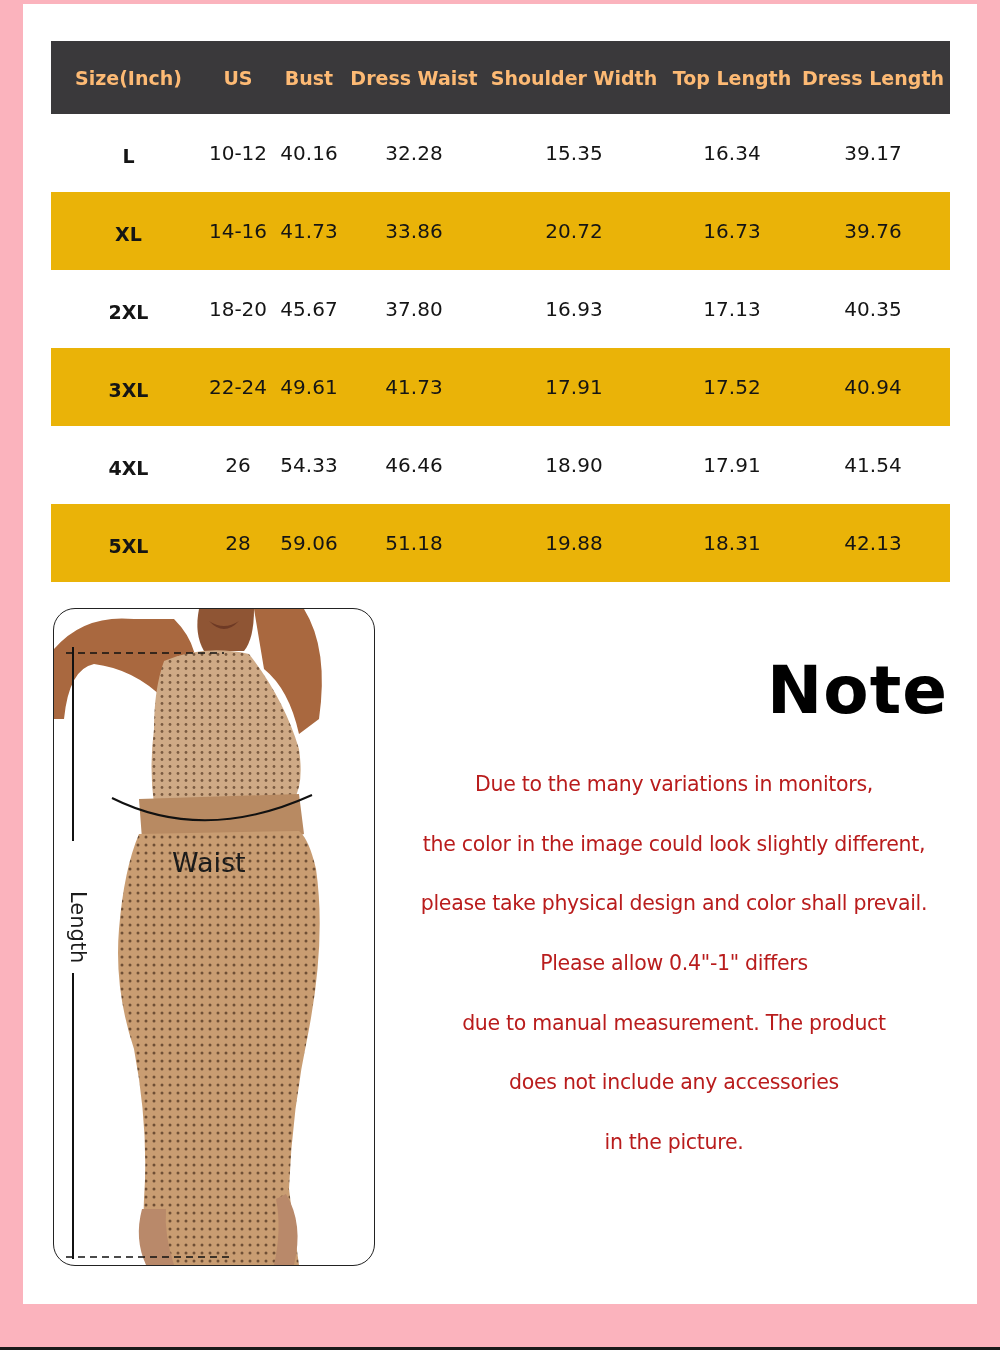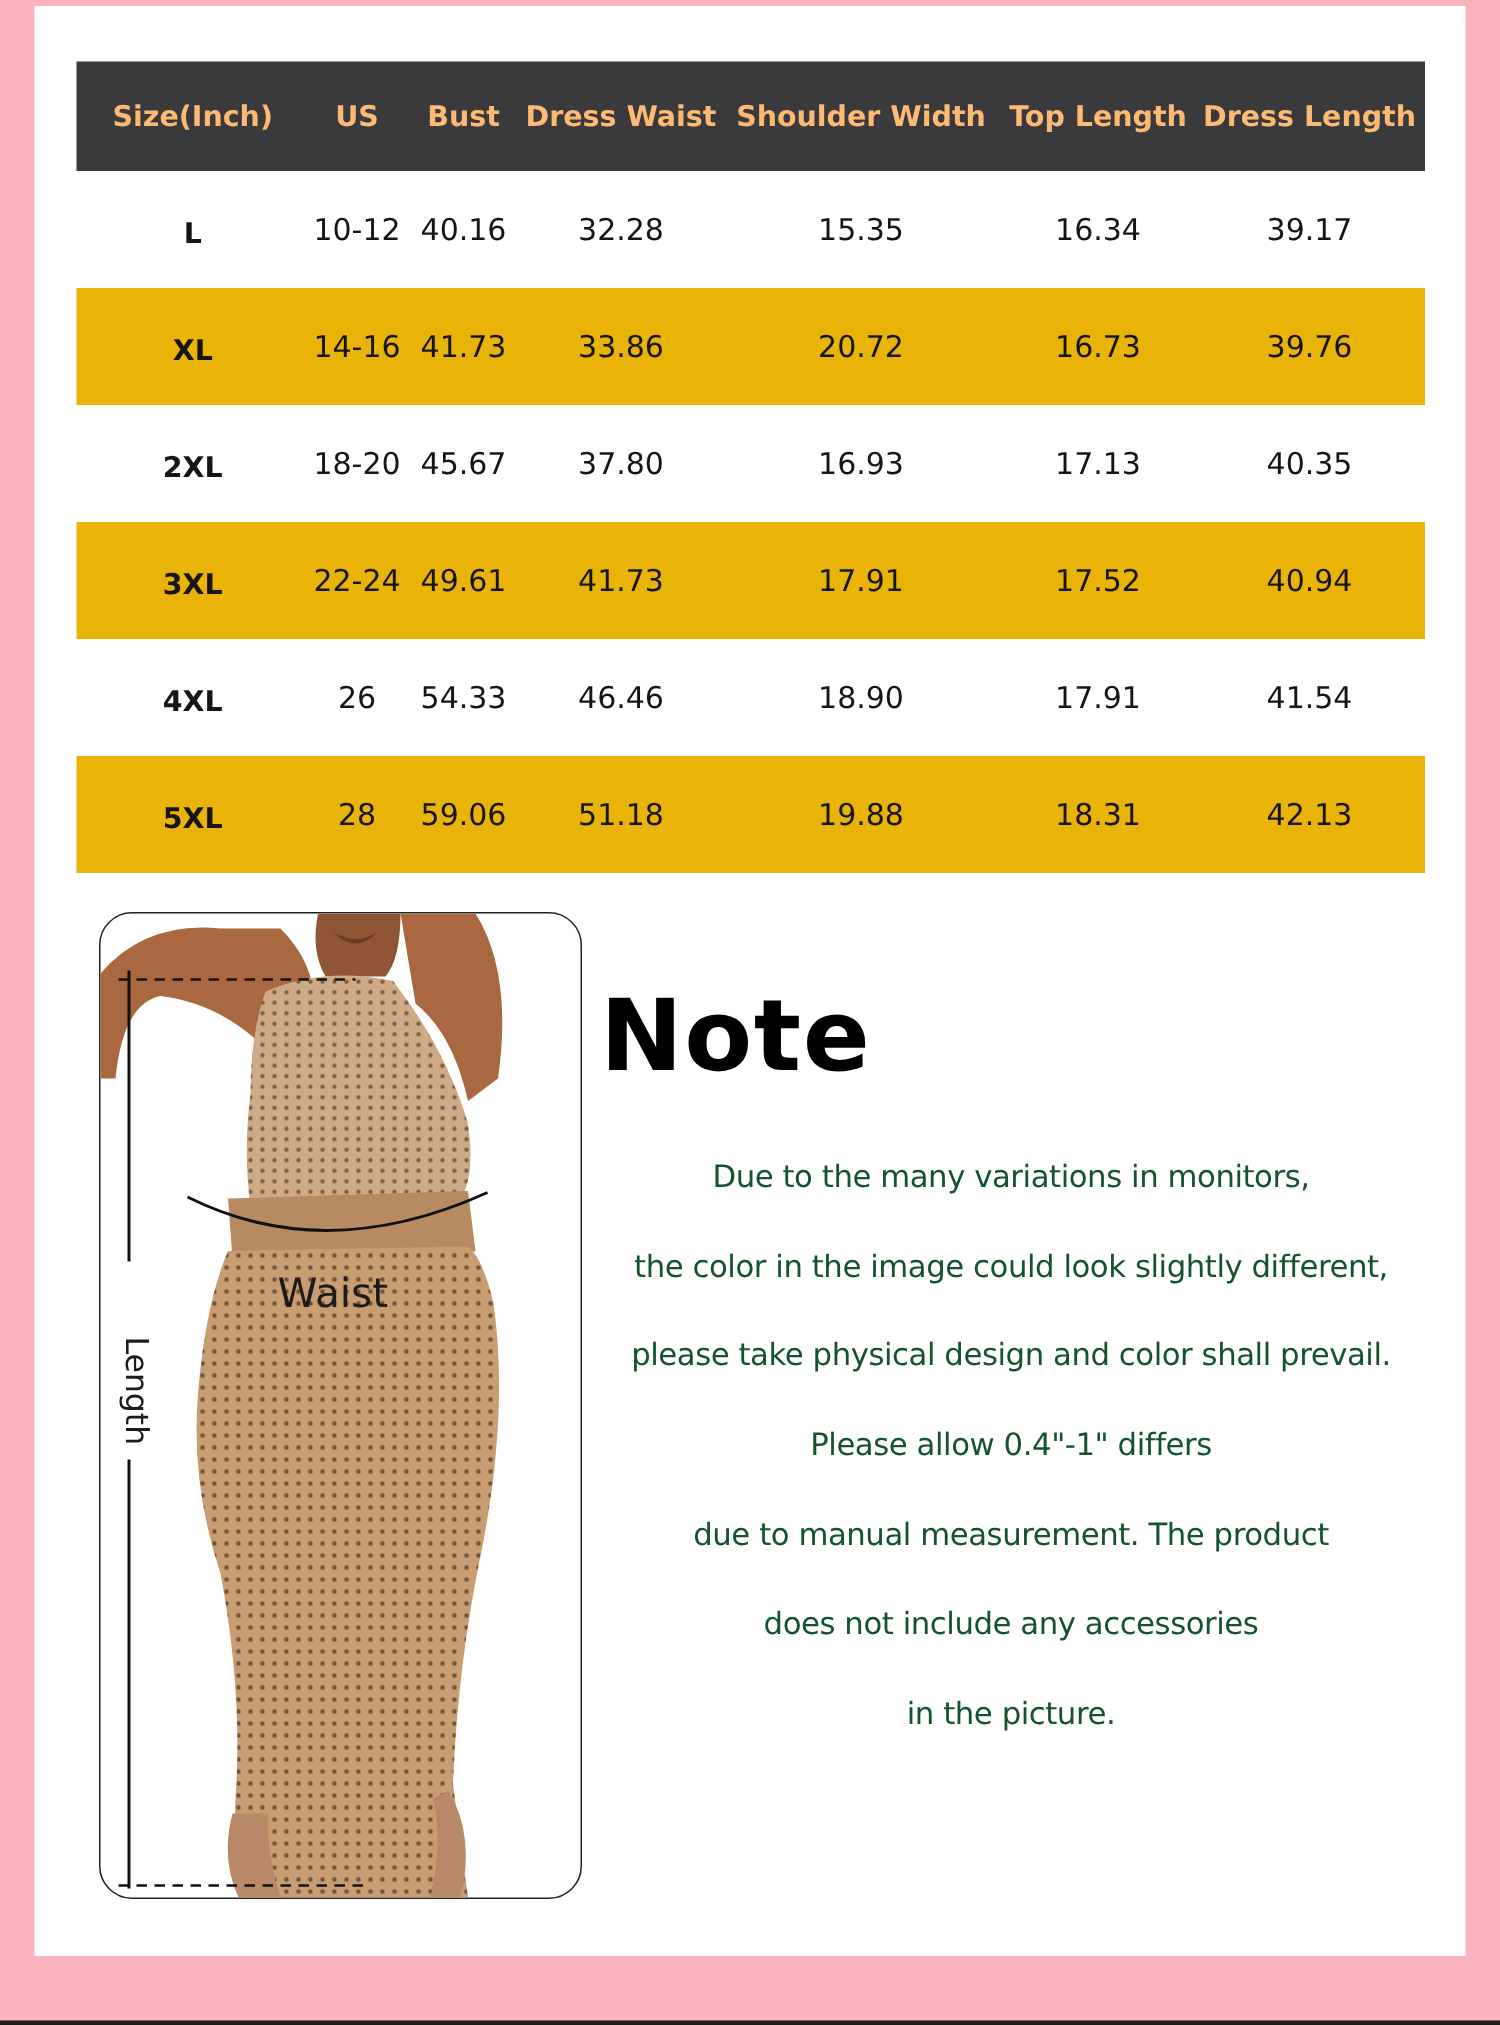--- a/index.html
+++ b/index.html
@@ -28,48 +28,48 @@
   }
   .size-table td {
     height:72px; text-align:center; font-size:20px; color:#151515;
     font-family:"DejaVu Sans", sans-serif; padding:0;
   }
   .size-table tr.pink td { background:#eab308; }
   .size-table td.size { font-weight:bold; font-size:19px; padding-top:6px; }
 
   
   .photo-card {
-    position:absolute; left:66px; top:608px; width:320px; height:656px;
+    position:absolute; left:53px; top:608px; width:320px; height:656px;
     border:1.5px solid #222; border-radius:22px; overflow:hidden; background:#fff;
   }
   .photo-card svg { position:absolute; left:0; top:0; }
   .waist-label {
     position:absolute; left:118px; top:238px; font-size:27px; color:#1b1b1b;
     font-family:"DejaVu Sans", sans-serif; font-weight:normal;
   }
   .length-label {
     position:absolute; left:3px; top:282px; width:60px; height:30px;
     transform:rotate(90deg); transform-origin:left top; left:36px;
     font-size:21px; color:#1b1b1b; font-family:"DejaVu Sans", sans-serif;
     white-space:nowrap;
   }
 
   
   .note-title {
-    position:absolute; left:400px; width:548px; top:652px; text-align:left;
+    position:absolute; left:400px; width:548px; top:652px; text-align:right;
     font-size:66px; font-weight:bold; color:#000;
     font-family:"DejaVu Sans", sans-serif; letter-spacing:1px;
   }
   .note-lines {
     position:absolute; left:398px; width:552px; top:766px;
     margin:0; padding:0; list-style:none;
   }
   .note-lines li {
     height:59.7px; line-height:36px; text-align:center;
-    font-size:20.5px; color:#14532d; font-family:"DejaVu Sans", sans-serif;
+    font-size:20.5px; color:#b91c1c; font-family:"DejaVu Sans", sans-serif;
     white-space:nowrap; letter-spacing:-0.3px;
   }
 </style>
 </head>
 <body>
 
 <div class="panel"></div>
 
 <table class="size-table">
   <colgroup>

